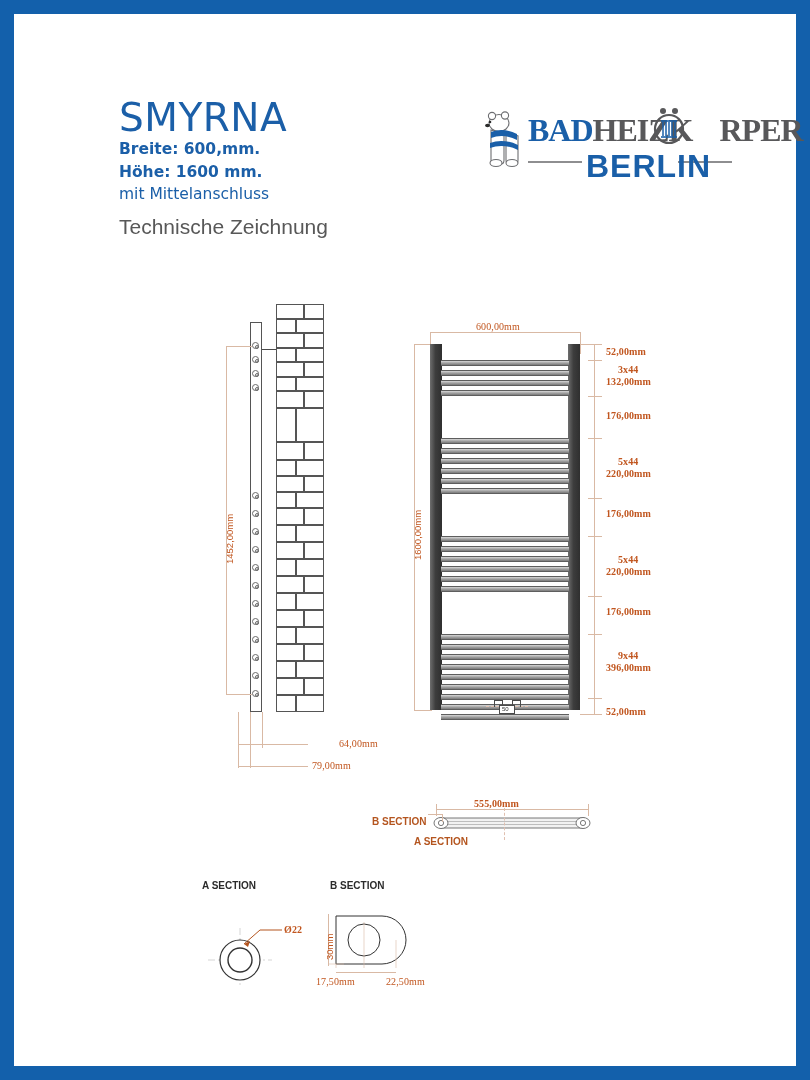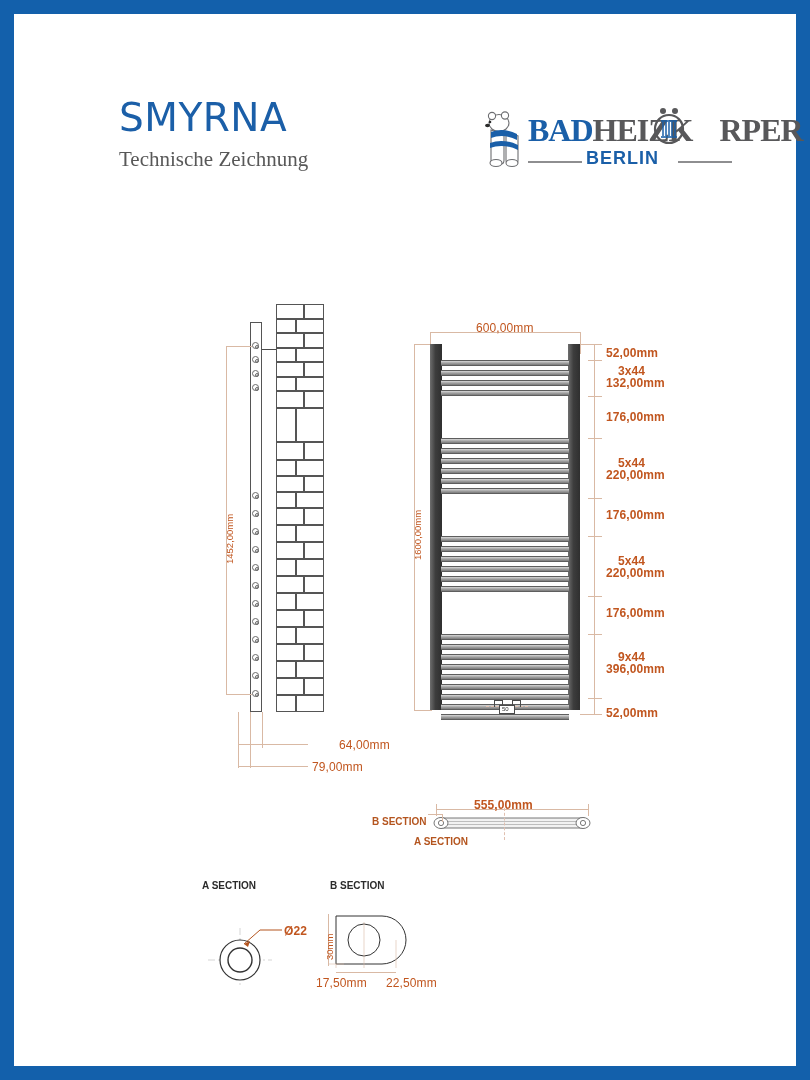--- a/index.html
+++ b/index.html
@@ -6,28 +6,28 @@
   body{width:810px;height:1080px;font-family:"Liberation Sans",sans-serif;overflow:hidden;}
   #page{position:relative;width:810px;height:1080px;background:#1360ab;box-sizing:border-box;}
   #sheet{position:absolute;left:14px;top:14px;width:782px;height:1052px;background:#fff;}
   .abs{position:absolute;}
 
   
   #title-block{position:absolute;left:105px;top:84px;}
   #product-name{font-size:39px;color:#1b5fa8;font-weight:400;letter-spacing:.5px;line-height:1;font-family:"DejaVu Sans",sans-serif;}
   .spec{font-size:15.5px;color:#1b5fa8;font-weight:bold;line-height:1.33;margin-top:2px;font-family:"DejaVu Sans",sans-serif;}
   .spec.thin{font-weight:normal;}
-  #drawing-type{font-size:21px;color:#585858;margin-top:10px;font-family:Liberation Serif, serif;}
+  #drawing-type{font-size:21px;color:#585858;margin-top:10px;font-family:Liberation Sans, sans-serif;}
 
   
   #logo{position:absolute;left:468px;top:92px;width:250px;height:74px;}
   .logo-word{font-family:"Liberation Serif",serif;font-weight:bold;font-style:normal;}
 
   
-  .dim{position:absolute;font-size:12px;color:#c1561f;font-family:Liberation Sans, sans-serif;white-space:nowrap;letter-spacing:.1px;}
+  .dim{position:absolute;font-size:10px;color:#c1561f;font-family:Liberation Serif, serif;white-space:nowrap;letter-spacing:.1px;}
   .dim.b{font-weight:bold;}
   .dimv{position:absolute;font-size:9.5px;color:#c1561f;font-family:"Liberation Sans",sans-serif;white-space:nowrap;
         transform:rotate(-90deg);transform-origin:left top;}
   .seclbl{position:absolute;font-size:10px;color:#2b2b2b;font-weight:bold;font-family:"Liberation Sans",sans-serif;white-space:nowrap;}
   .seclbl.o{color:#b4551f;}
   .cnum{position:absolute;font-size:6px;color:#333;font-family:"Liberation Sans",sans-serif;}
 
   
   .hl{position:absolute;height:0;border-top:1px solid #d9b9a4;}
   .vl{position:absolute;width:0;border-left:1px solid #d9b9a4;}
@@ -45,20 +45,23 @@
   .port:after{content:"";position:absolute;left:1.5px;top:1.5px;width:2px;height:2px;border:1px solid #6a6a6a;border-radius:50%;}
 </style>
 </head>
 <body>
 
 <div id="page">
   <div id="sheet">
 
     <div id="title-block">
       <div id="product-name">SMYRNA</div>
+      <div class="spec">Breite: 600,mm.</div>
+      <div class="spec">Höhe: 1600 mm.</div>
+      <div class="spec thin">mit Mittelanschluss</div>
       <div id="drawing-type">Technische Zeichnung</div>
     </div>
 
     <div id="logo">
 
       <svg class="abs" style="left:0;top:4px;" width="48" height="58" viewBox="0 0 48 58">
         <g fill="#ffffff" stroke="#6d6e71" stroke-width="1.1">
           <ellipse cx="17" cy="13" rx="10" ry="8.5"></ellipse>
           <circle cx="10" cy="6" r="3.6"></circle>
           <circle cx="23" cy="5.5" r="3.6"></circle>
@@ -92,21 +95,21 @@
           <line x1="9" y1="13" x2="25" y2="13"></line>
             <line x1="9" y1="29" x2="25" y2="29"></line>
         </g>
         <circle cx="11" cy="3" r="3" fill="#58585a"></circle>
         <circle cx="23" cy="3" r="3" fill="#58585a"></circle>
       </svg>
 
       <div class="abs" style="left:46px;top:44px;width:204px;height:22px;">
         <div class="abs" style="left:0;top:11px;width:54px;height:2px;background:#8e8e90;"></div>
         <div class="abs" style="right:0;top:11px;width:54px;height:2px;background:#8e8e90;"></div>
-        <div class="abs logo-word" style="left:58px;top:-2px;font-size:18px;color:#1a5fa8;letter-spacing:1px;
+        <div class="abs logo-word" style="left:58px;top:-2px;font-size:32px;color:#1a5fa8;letter-spacing:1px;
              font-family:'Liberation Sans',sans-serif;font-weight:bold;">BERLIN</div>
       </div>
     </div>
 
     <div class="abs" style="left:190px;top:290px;width:170px;height:500px;">
 
       <div class="sv-col" style="left:46px;top:18px;width:12px;height:390px;"></div>
 
       <div class="port" style="left:48px;top:38px;"></div>
       <div class="port" style="left:48px;top:52px;"></div>

